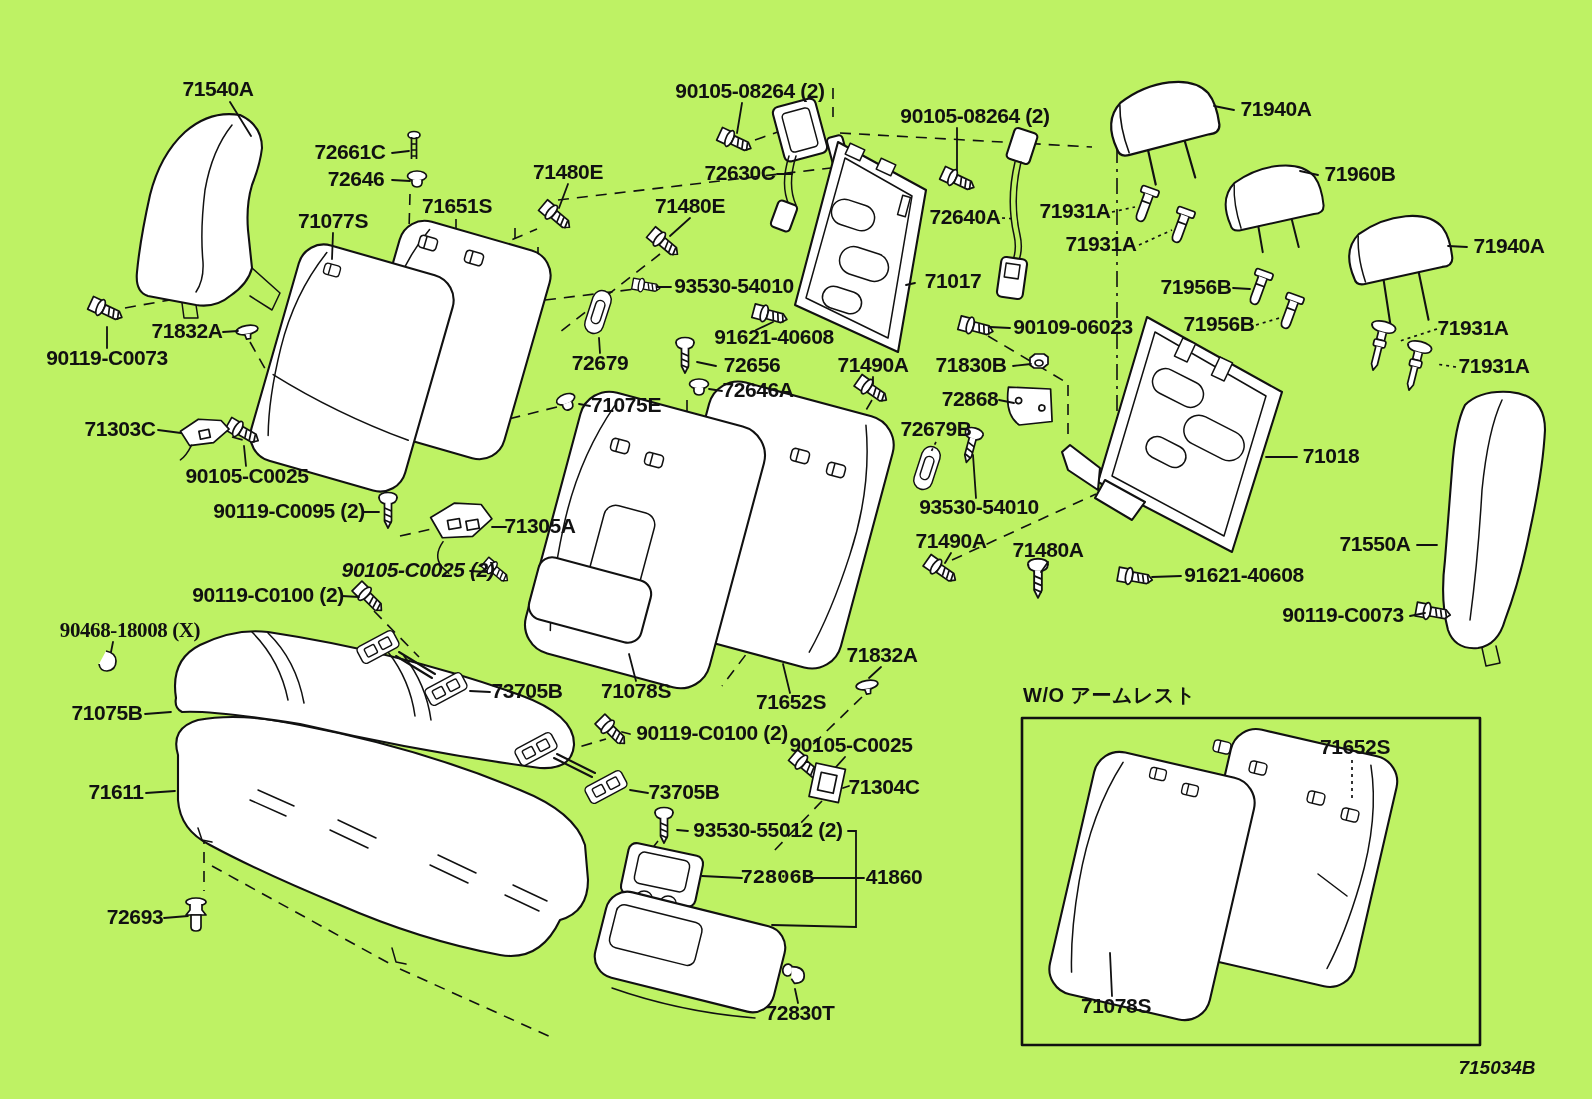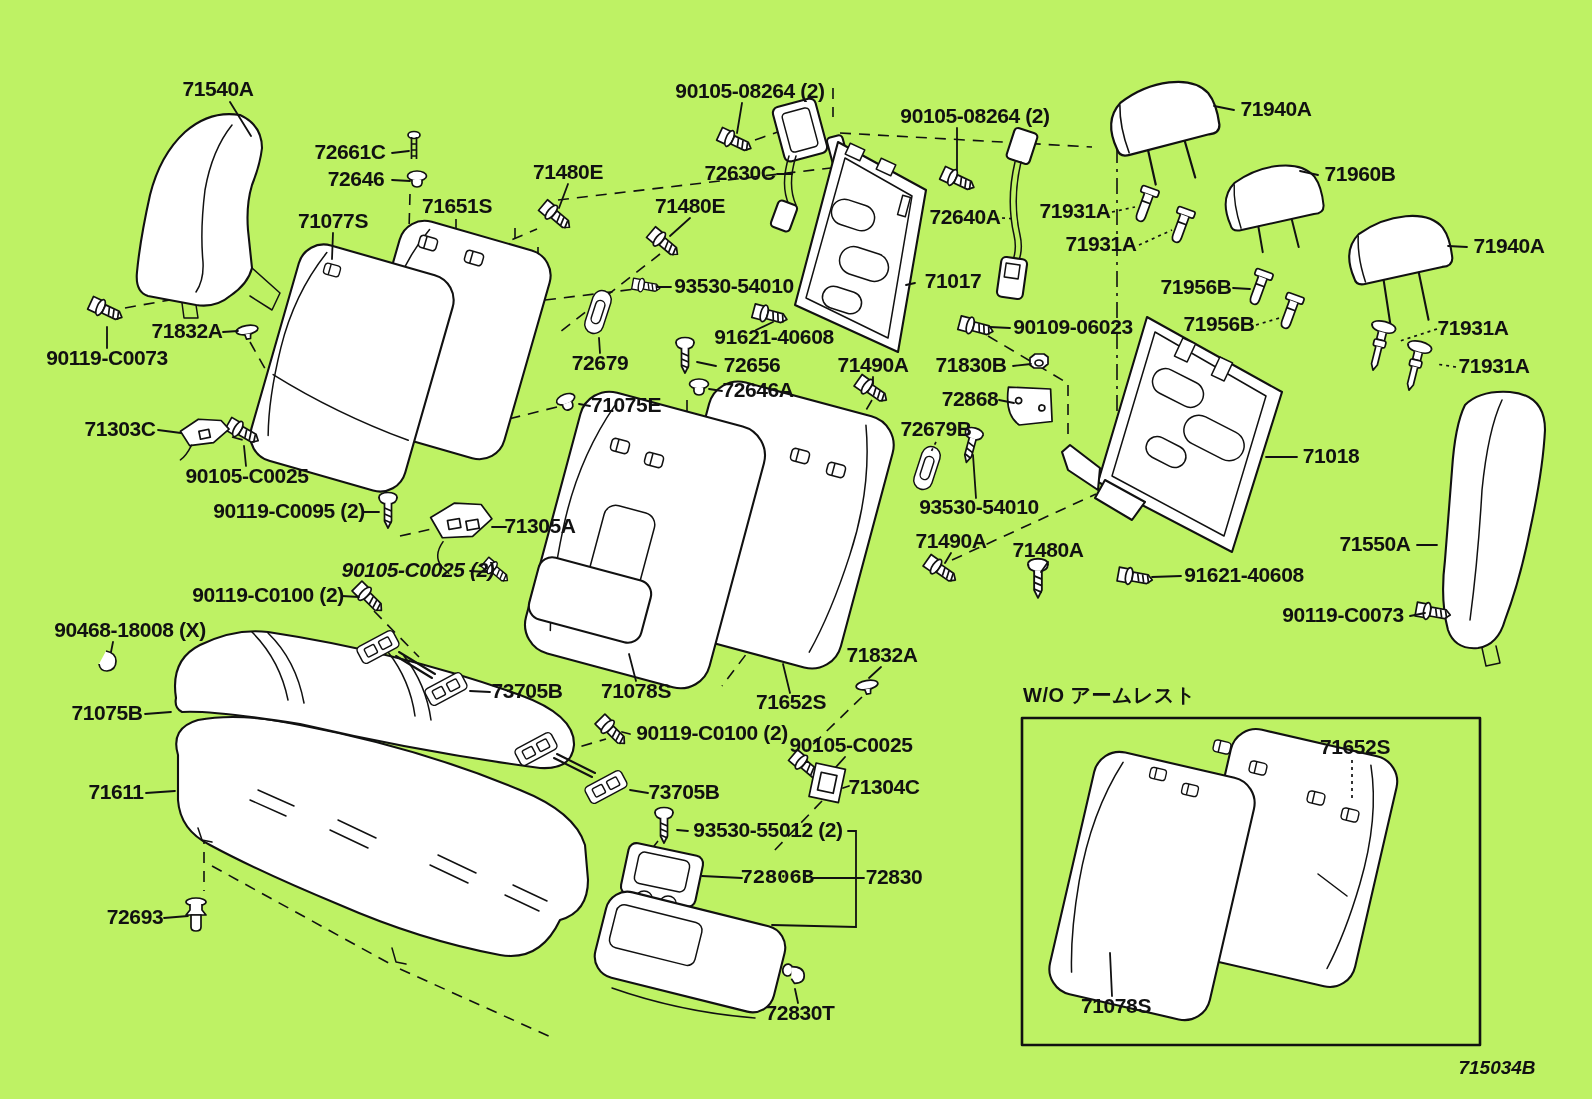--- a/index.html
+++ b/index.html
@@ -378,35 +378,35 @@
       <div class="part-label" style="left: 1375px; top: 545px;">71550A</div>
       <div class="part-label" style="left: 1343px; top: 616px;">90119-C0073</div>
       <div class="part-label" style="left: 187px; top: 332px;">71832A</div>
       <div class="part-label" style="left: 107px; top: 359px;">90119-C0073</div>
       <div class="part-label" style="left: 120px; top: 430px;">71303C</div>
       <div class="part-label" style="left: 247px; top: 477px;">90105-C0025</div>
       <div class="part-label" style="left: 289px; top: 512px;">90119-C0095 (2)</div>
       <div class="part-label" style="left: 540px; top: 527px;">71305A</div>
       <div class="part-label" style="left: 418px; top: 571px; font-style: italic;">90105-C0025 (2)</div>
       <div class="part-label" style="left: 268px; top: 596px;">90119-C0100 (2)</div>
-      <div class="part-label" style="left: 130px; top: 631px;">90468-18008 (X)</div>
+      <div class="part-label" style="left: 130px; top: 631px; font-family: Liberation Serif, serif;">90468-18008 (X)</div>
       <div class="part-label" style="left: 107px; top: 714px;">71075B</div>
       <div class="part-label" style="left: 116px; top: 793px;">71611</div>
       <div class="part-label" style="left: 135px; top: 918px;">72693</div>
       <div class="part-label" style="left: 527px; top: 692px;">73705B</div>
       <div class="part-label" style="left: 636px; top: 692px;">71078S</div>
       <div class="part-label" style="left: 791px; top: 703px;">71652S</div>
       <div class="part-label" style="left: 882px; top: 656px;">71832A</div>
       <div class="part-label" style="left: 712px; top: 734px;">90119-C0100 (2)</div>
       <div class="part-label" style="left: 851px; top: 746px;">90105-C0025</div>
       <div class="part-label" style="left: 884px; top: 788px;">71304C</div>
       <div class="part-label" style="left: 684px; top: 793px;">73705B</div>
       <div class="part-label" style="left: 768px; top: 831px;">93530-55012 (2)</div>
       <div class="part-label" style="left: 777px; top: 878px; font-family: Liberation Mono, monospace;">72806B</div>
-      <div class="part-label" style="left: 894px; top: 878px;">72830</div>
+      <div class="part-label" style="left: 894px; top: 878px;">41860</div>
       <div class="part-label" style="left: 800px; top: 1014px; text-align: center;">72830T</div>
       <div class="part-label" style="left: 1355px; top: 748px;">71652S</div>
       <div class="part-label" style="left: 1116px; top: 1007px;">71078S</div>
     </div>
 
   <div class="caption-label" style="left:1023px;top:697px">W/O アームレスト</div>
   <div class="code-label" style="left:1497px;top:1069px">715034B</div>
 </div>
 
 </body></html>

